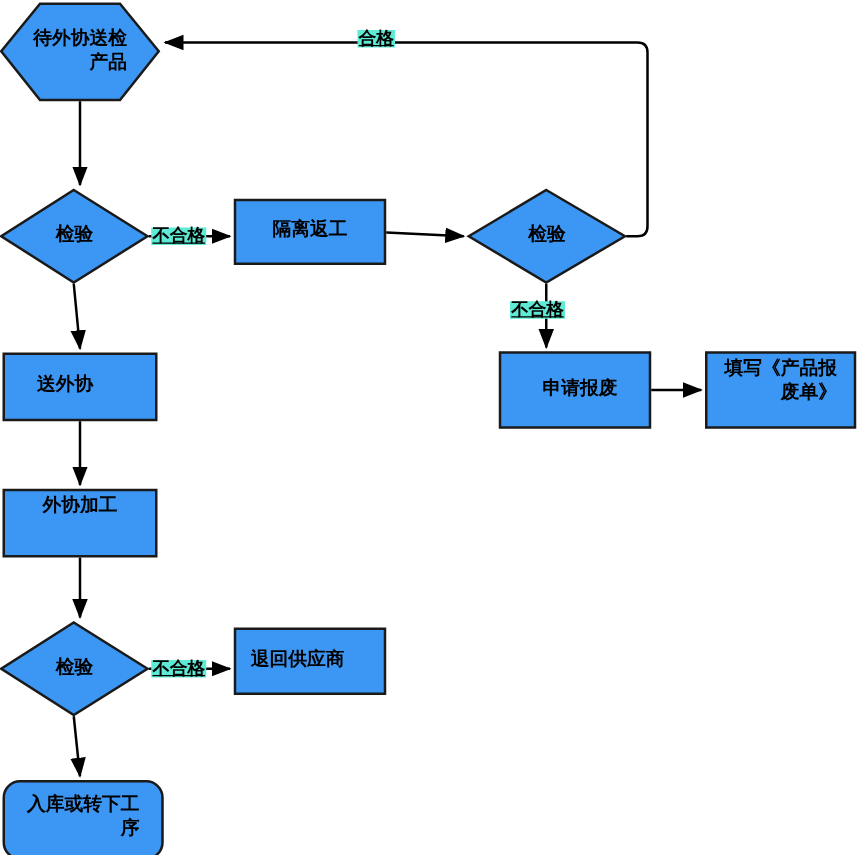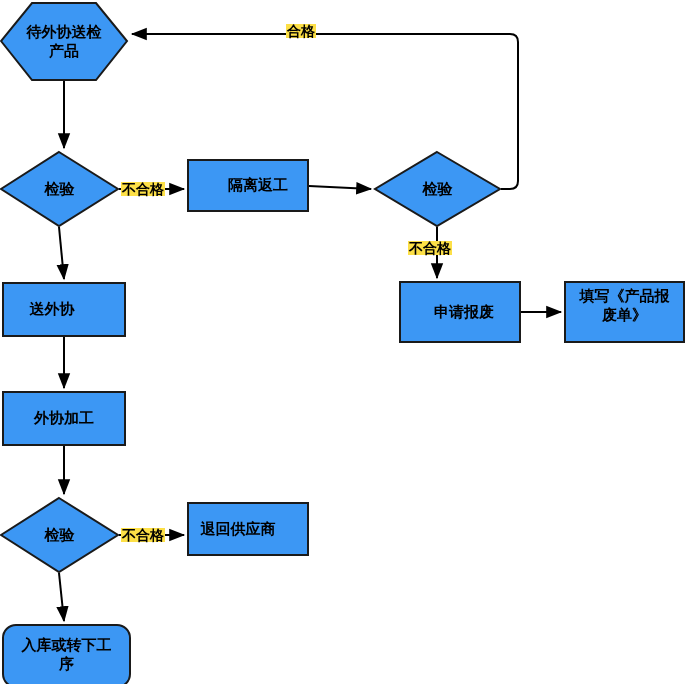--- a/index.html
+++ b/index.html
@@ -22,37 +22,39 @@
     left: 0;
     top: 0;
     width: 687px;
     height: 684px;
   }
   .node-label {
     position: absolute;
     display: flex;
     align-items: center;
     justify-content: center;
-    text-align: center;
+    text-align: right;
     color: #000000;
     font-weight: bold;
     font-size: 15px;
     line-height: 1.25;
     pointer-events: none;
     white-space: pre-line;
+    font-family: Liberation Mono, monospace;
   }
   .edge-label {
     position: absolute;
     color: #000000;
     font-weight: bold;
     font-size: 14px;
     line-height: 1;
     white-space: nowrap;
-    background: #fde047;
+    background: #5eead4;
     padding: 0 1px;
+    text-decoration: underline;
   }
 </style>
 </head>
 <body>
 
 <div id="canvas">
 
   <svg id="svg-layer" viewBox="0 0 687 684">
     <defs>
       <marker id="arrow" markerWidth="9" markerHeight="9" refX="7.4" refY="3.4" orient="auto" markerUnits="strokeWidth">
@@ -103,32 +105,32 @@
     <path d="M119,535 L184,535" fill="none" stroke="#000000" stroke-width="2" marker-end="url(#arrow)"></path>
 
     <path d="M59,573 L64,621" fill="none" stroke="#000000" stroke-width="2" marker-end="url(#arrow)"></path>
   </svg>
 
   <div class="node-label" style="left:1px; top:3px; width:126px; height:77px;">待外协送检
 产品</div>
 
   <div class="node-label" style="left:1px; top:152px; width:117px; height:74px;">检验</div>
 
-  <div class="node-label" style="left:188px; top:160px; width:120px; height:51px;padding-left:10px;">隔离返工</div>
+  <div class="node-label" style="left:188px; top:160px; width:120px; height:51px;">隔离返工</div>
 
   <div class="node-label" style="left:375px; top:152px; width:125px; height:74px;">检验</div>
 
   <div class="node-label" style="left:400px; top:282px; width:128px; height:60px;">申请报废</div>
 
   <div class="node-label" style="left:565px; top:282px; width:119px; height:48px;">填写《产品报
 废单》</div>
 
   <div class="node-label" style="left:3px; top:283px; width:98px; height:53px;">送外协</div>
 
-  <div class="node-label" style="left:3px; top:392px; width:122px; height:53px;">外协加工</div>
+  <div class="node-label" style="left:3px; top:380px; width:122px; height:53px;">外协加工</div>
 
   <div class="node-label" style="left:1px; top:498px; width:117px; height:74px;">检验</div>
 
   <div class="node-label" style="left:188px; top:503px; width:100px; height:52px;">退回供应商</div>
 
   <div class="node-label" style="left:3px; top:625px; width:127px; height:59px;border-radius:22px;">入库或转下工
 序</div>
 
   <div class="edge-label" style="left:286px; top:24px;">合格</div>
 

